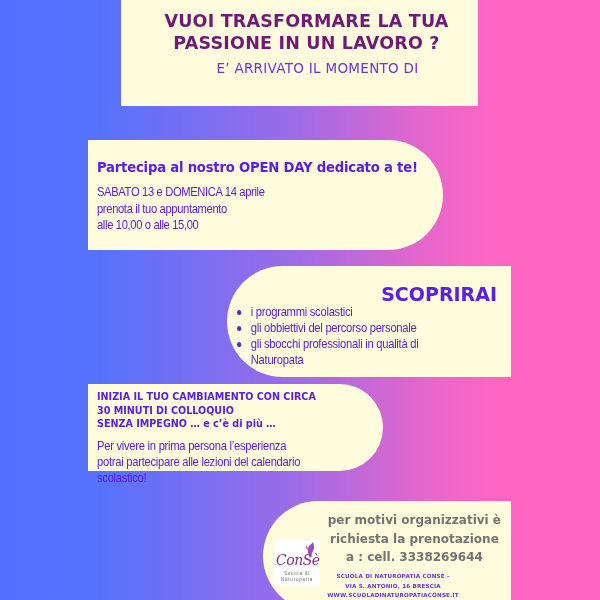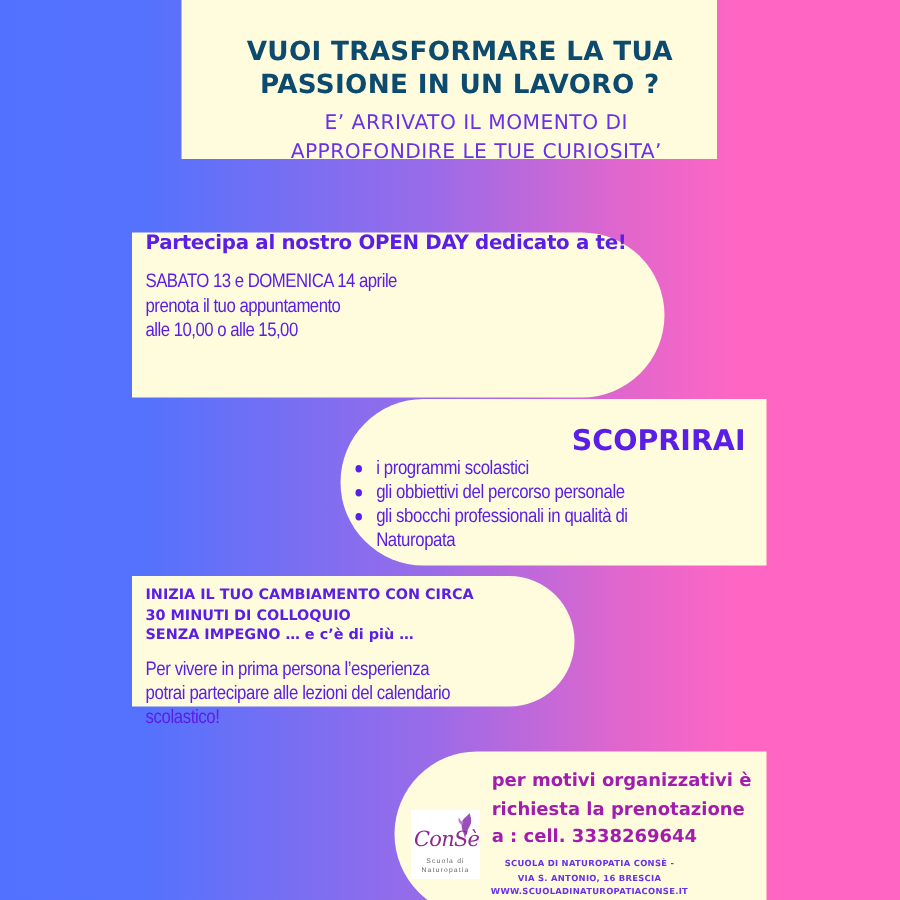--- a/index.html
+++ b/index.html
@@ -18,39 +18,38 @@
     .header-box {
       left: 121px; top: 0; width: 357px; height: 106px;
       text-align: center;
     }
     .header-title {
       font-family: "DejaVu Sans", sans-serif;
       font-weight: bold;
       font-size: 17.5px;
       line-height: 22px;
       letter-spacing: 0.2px;
-      margin-top: 24px;
-      color: #0c4a6e;
+      margin-top: 10px;
+      color: #701a75;
       padding-left: 14px;
     }
     .header-sub {
       font-family: "DejaVu Sans", sans-serif;
       font-size: 13.5px;
       line-height: 19px;
       margin-top: 5px;
       padding-left: 36px;
       color: #6a32e8;
       letter-spacing: 0.3px;
     }
     
     .openday-box {
       left: 88px; top: 140px; width: 355px; height: 110px;
       border-radius: 0 55px 55px 0;
-      padding: 0 0 0 9px;
-      margin-top: 15px;
+      padding: 20px 0 0 9px;
     }
     .openday-title {
       font-family: "DejaVu Sans", sans-serif;
       font-weight: bold;
       font-size: 13.2px;
       letter-spacing: -0.2px;
       white-space: nowrap;
       color: #5b1ee6;
     }
     .openday-lines {
@@ -119,27 +118,27 @@
       white-space: nowrap;
     }
     
     .booking-box {
       left: 263px; top: 501px; width: 248px; height: 110px;
       border-radius: 56px 0 0 56px;
     }
     .booking-text {
       position: absolute;
       right: 10px; top: 10px;
-      text-align: left;
+      text-align: center;
       font-family: "DejaVu Sans", sans-serif;
       font-weight: bold;
       font-size: 12px;
       line-height: 18.5px;
       white-space: nowrap;
-      color: #a21caf;
+      color: #737373;
     }
     .logo {
       position: absolute;
       left: 11px; top: 39px;
       width: 46px; height: 46px;
       background: #ffffff;
       text-align: center;
     }
     .logo-script {
       position: absolute; left: 2px; top: 12px;
@@ -176,21 +175,20 @@
 </head>
 <body>
 
 <div class="card header-box">
   <div class="header-title">
     <div>VUOI TRASFORMARE LA TUA</div>
     <div>PASSIONE IN UN LAVORO ?</div>
   </div>
   <div class="header-sub">
     <div>E’ ARRIVATO IL MOMENTO DI</div>
-    <div>APPROFONDIRE LE TUE CURIOSITA’</div>
   </div>
 </div>
 
 <div class="card openday-box">
   <div class="openday-title">Partecipa al nostro OPEN DAY dedicato a te!</div>
   <div class="openday-lines">
     <div>SABATO 13 e DOMENICA 14 aprile</div>
     <div>prenota il tuo appuntamento</div>
     <div>alle 10,00 o alle 15,00</div>
   </div>

